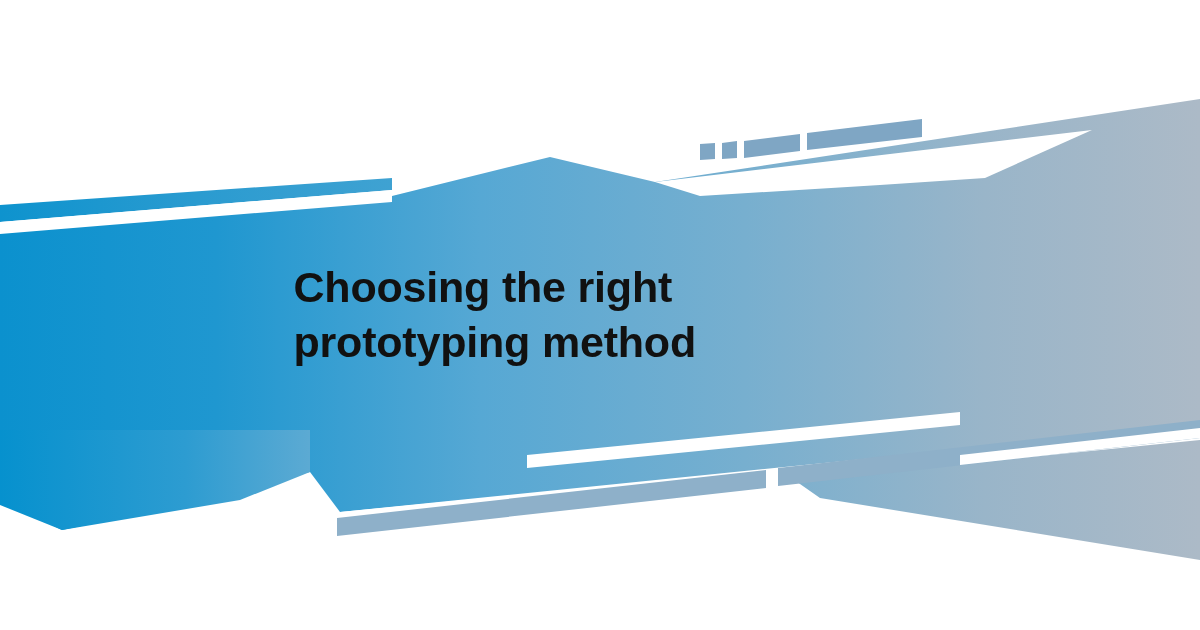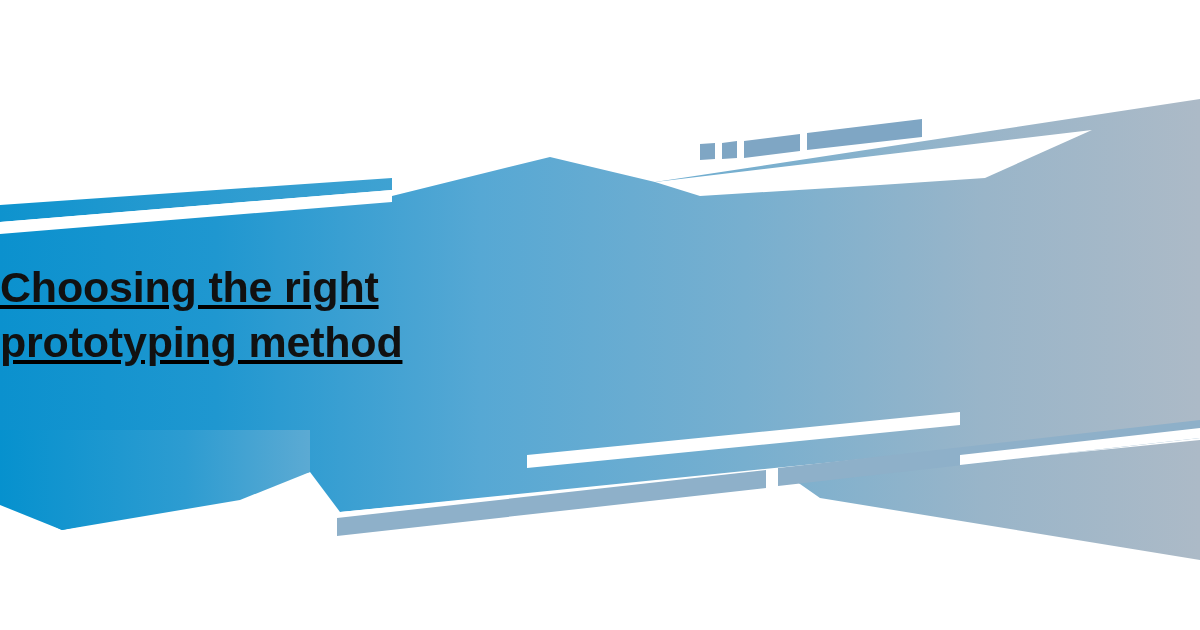--- a/index.html
+++ b/index.html
@@ -27,22 +27,22 @@
     display: block;
   }
   #title-layer {
     position: absolute;
     left: 0;
     top: 0;
     width: 1057px;
     height: 630px;
     display: flex;
     align-items: center;
+    justify-content: center;
     pointer-events: none;
-    text-decoration: underline;
   }
   #banner-title {
     width: 470px;
     margin: 0;
     padding: 0;
     font-family: "Liberation Sans", sans-serif;
     font-size: 43px;
     font-weight: bold;
     line-height: 1.28;
     letter-spacing: -0.2px;

